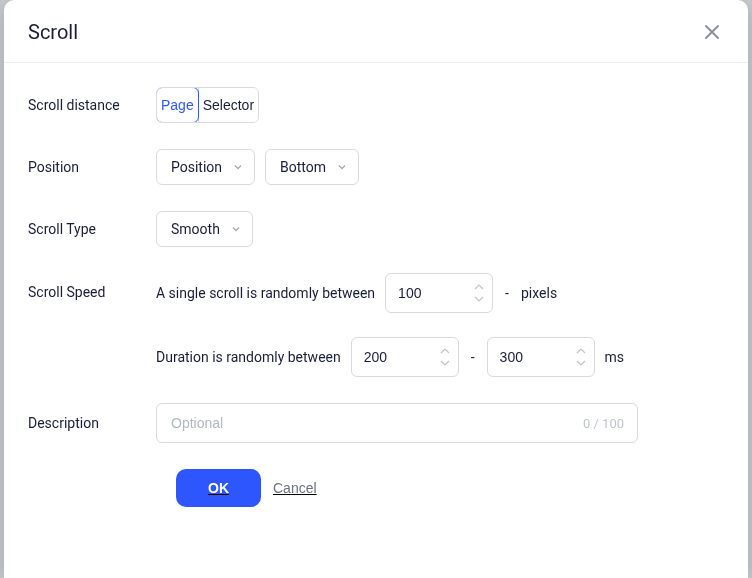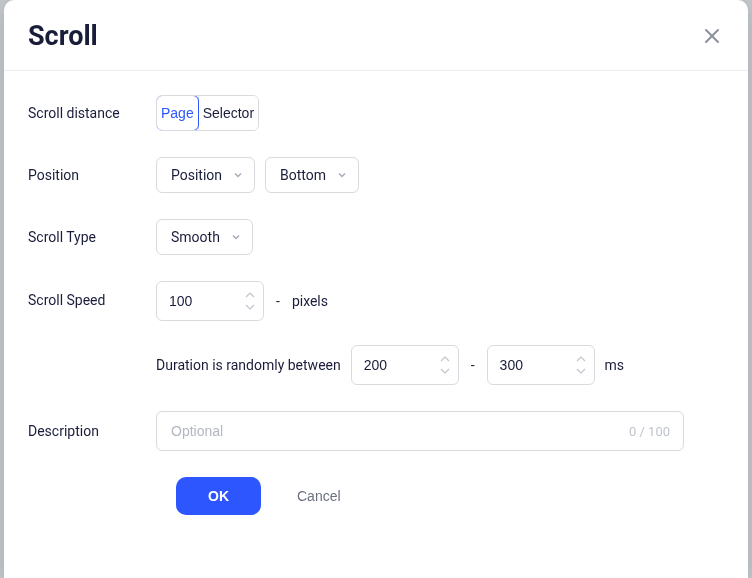--- a/index.html
+++ b/index.html
@@ -24,22 +24,22 @@
       flex-direction: column;
     }
     .modal-header {
       display: flex;
       align-items: center;
       justify-content: space-between;
       padding: 20px 24px 18px 24px;
       border-bottom: 1px solid #ededf0;
     }
     .modal-title {
-      font-size: 27px;
-      font-weight: 700;
+      font-size: 20px;
+      font-weight: 400;
       color: #1a1d3a;
     }
     .close-btn {
       width: 24px;
       height: 24px;
       display: flex;
       align-items: center;
       justify-content: center;
       cursor: pointer;
       color: #8b8f99;
@@ -164,21 +164,21 @@
       color: #c0c4cd;
     }
     .num-step svg { width: 10px; height: 6px; }
     .dash {
       font-size: 14px;
       color: #1a1d3a;
       padding: 0 2px;
     }
     .desc-wrap {
       position: relative;
-      width: 528px;
+      width: 482px;
     }
     .desc-wrap input {
       width: 100%;
       border: 1px solid #d8dae0;
       border-radius: 6px;
       padding: 11px 70px 11px 14px;
       font-size: 14px;
       outline: none;
       color: #1a1d3a;
     }
@@ -187,23 +187,24 @@
       position: absolute;
       right: 14px;
       top: 50%;
       transform: translateY(-50%);
       font-size: 13px;
       color: #c0c4cd;
     }
     .modal-footer {
       display: flex;
       align-items: center;
-      gap: 36px;
+      gap: 12px;
       padding-left: 148px;
       margin-top: 8px;
+      text-decoration: underline;
     }
     .btn-primary {
       background: #2e56ff;
       color: #fff;
       border: none;
       border-radius: 10px;
       padding: 11px 32px;
       font-size: 14px;
       font-weight: 600;
       cursor: pointer;
@@ -279,20 +280,21 @@
               </svg>
           </span>
         </div>
       </div>
     </div>
 
     <div class="form-row speed-block">
       <div class="form-label" style="align-self:flex-start; padding-top:10px;">Scroll Speed</div>
       <div class="form-control-area">
         <div class="speed-line1">
+          <span class="pixel-text">A single scroll is randomly between</span>
           <div class="num-input">
             <input type="text" value="100" style="">
             <div class="num-steppers">
               <div class="num-step">
                   <svg viewBox="0 0 10 6" fill="none" stroke="currentColor" stroke-width="1.2">
                     <polyline points="1,5 5,1 9,5"></polyline>
                   </svg>
                 </div>
               <div class="num-step">
                   <svg viewBox="0 0 10 6" fill="none" stroke="currentColor" stroke-width="1.2">

